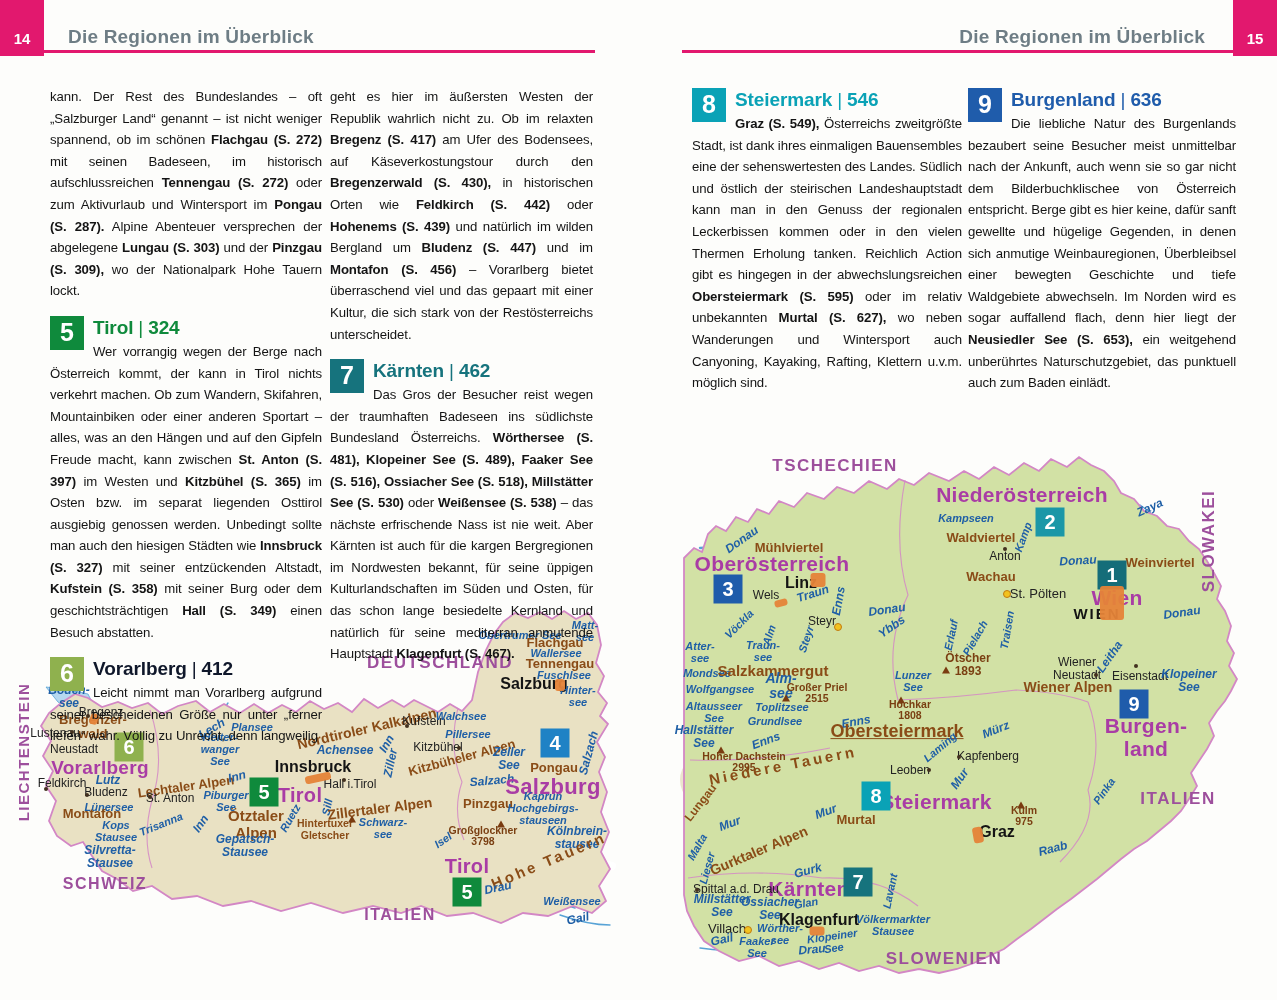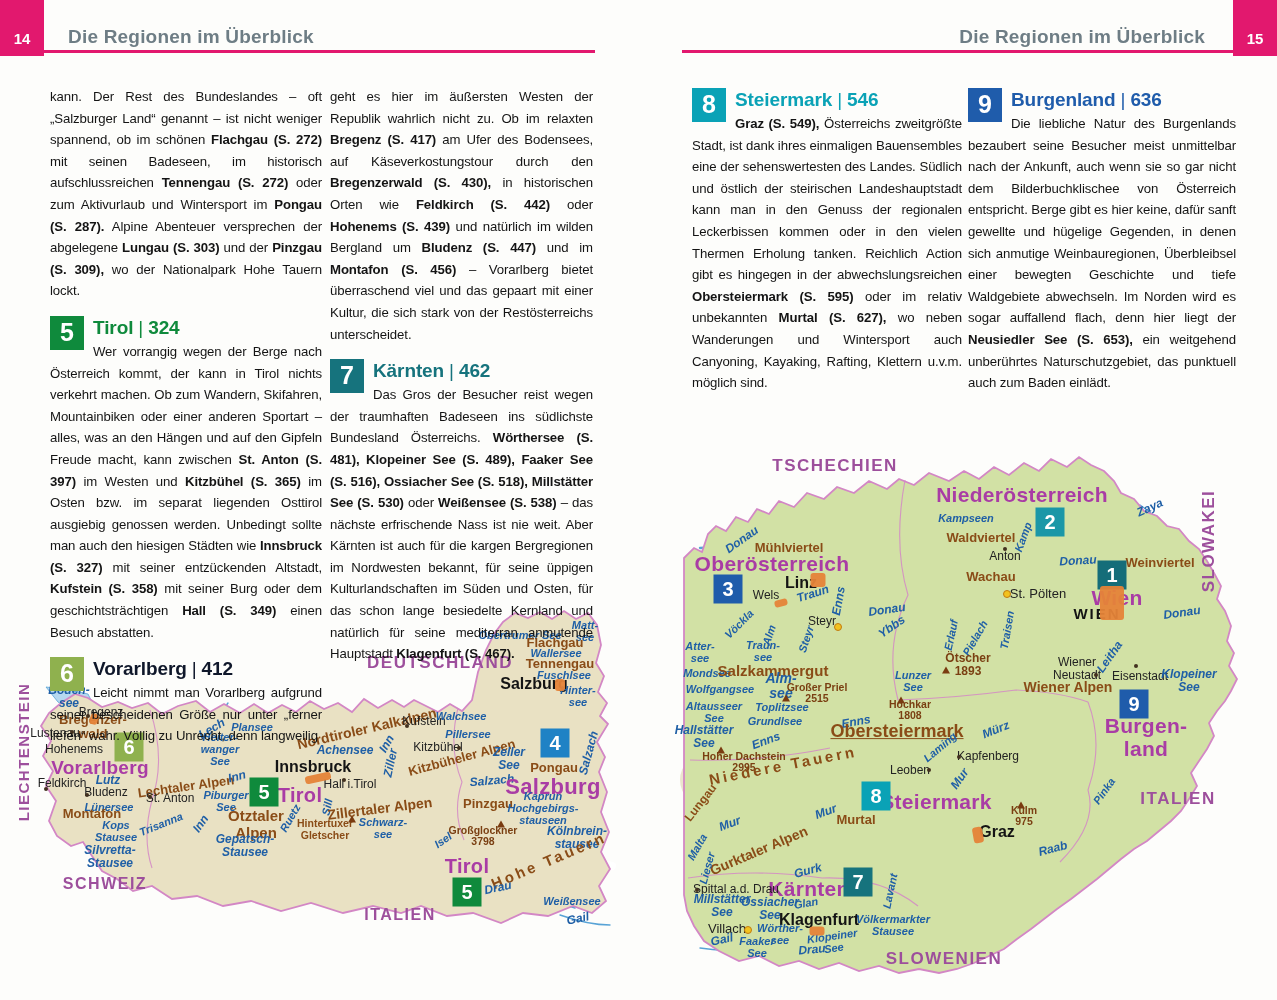--- a/index.html
+++ b/index.html
@@ -205,21 +205,21 @@
     <div class="ml cn" style="left: 835px; top: 466px; transform: translate(-50%, -50%); font-size: 17px;">TSCHECHIEN</div>
     <div class="ml cn" style="left: 1209px; top: 541px; transform: translate(-50%, -50%) rotate(-90deg); font-size: 17px;">SLOWAKEI</div>
     <div class="ml cn" style="left: 1178px; top: 799px; transform: translate(-50%, -50%); font-size: 17px;">ITALIEN</div>
     <div class="ml cn" style="left: 944px; top: 959px; transform: translate(-50%, -50%); font-size: 17px;">SLOWENIEN</div>
     <div class="ml wt" style="left: 69px; top: 697px; transform: translate(-50%, -50%);">Boden-
 see</div>
     <div class="ml tn" style="left: 101px; top: 713px; transform: translate(-50%, -50%);">Bregenz</div>
     <div class="ml rg" style="left: 93px; top: 727px; transform: translate(-50%, -50%);">Bregenzer-
 wald</div>
     <div class="ml tn" style="left: 55px; top: 734px; transform: translate(-50%, -50%);">Lustenau</div>
-    <div class="ml tn" style="left: 74px; top: 750px; transform: translate(-50%, -50%);">Hohenems</div>
+    <div class="ml tn" style="left: 74px; top: 750px; transform: translate(-50%, -50%);">Neustadt</div>
     <div class="ml bl" style="left: 100px; top: 768px; transform: translate(-50%, -50%); font-size: 19px;">Vorarlberg</div>
     <div class="ml tn" style="left: 62px; top: 784px; transform: translate(-50%, -50%);">Feldkirch</div>
     <div class="ml wt" style="left: 108px; top: 781px; transform: translate(-50%, -50%);">Lutz</div>
     <div class="ml tn" style="left: 106px; top: 793px; transform: translate(-50%, -50%);">Bludenz</div>
     <div class="ml wt" style="left: 109px; top: 807px; transform: translate(-50%, -50%); font-size: 11px;">Lünersee</div>
     <div class="ml rg" style="left: 92px; top: 814px; transform: translate(-50%, -50%);">Montafon</div>
     <div class="ml wt" style="left: 116px; top: 831px; transform: translate(-50%, -50%); font-size: 11px;">Kops
 Stausee</div>
     <div class="ml wt" style="left: 110px; top: 857px; transform: translate(-50%, -50%);">Silvretta-
 Stausee</div>

